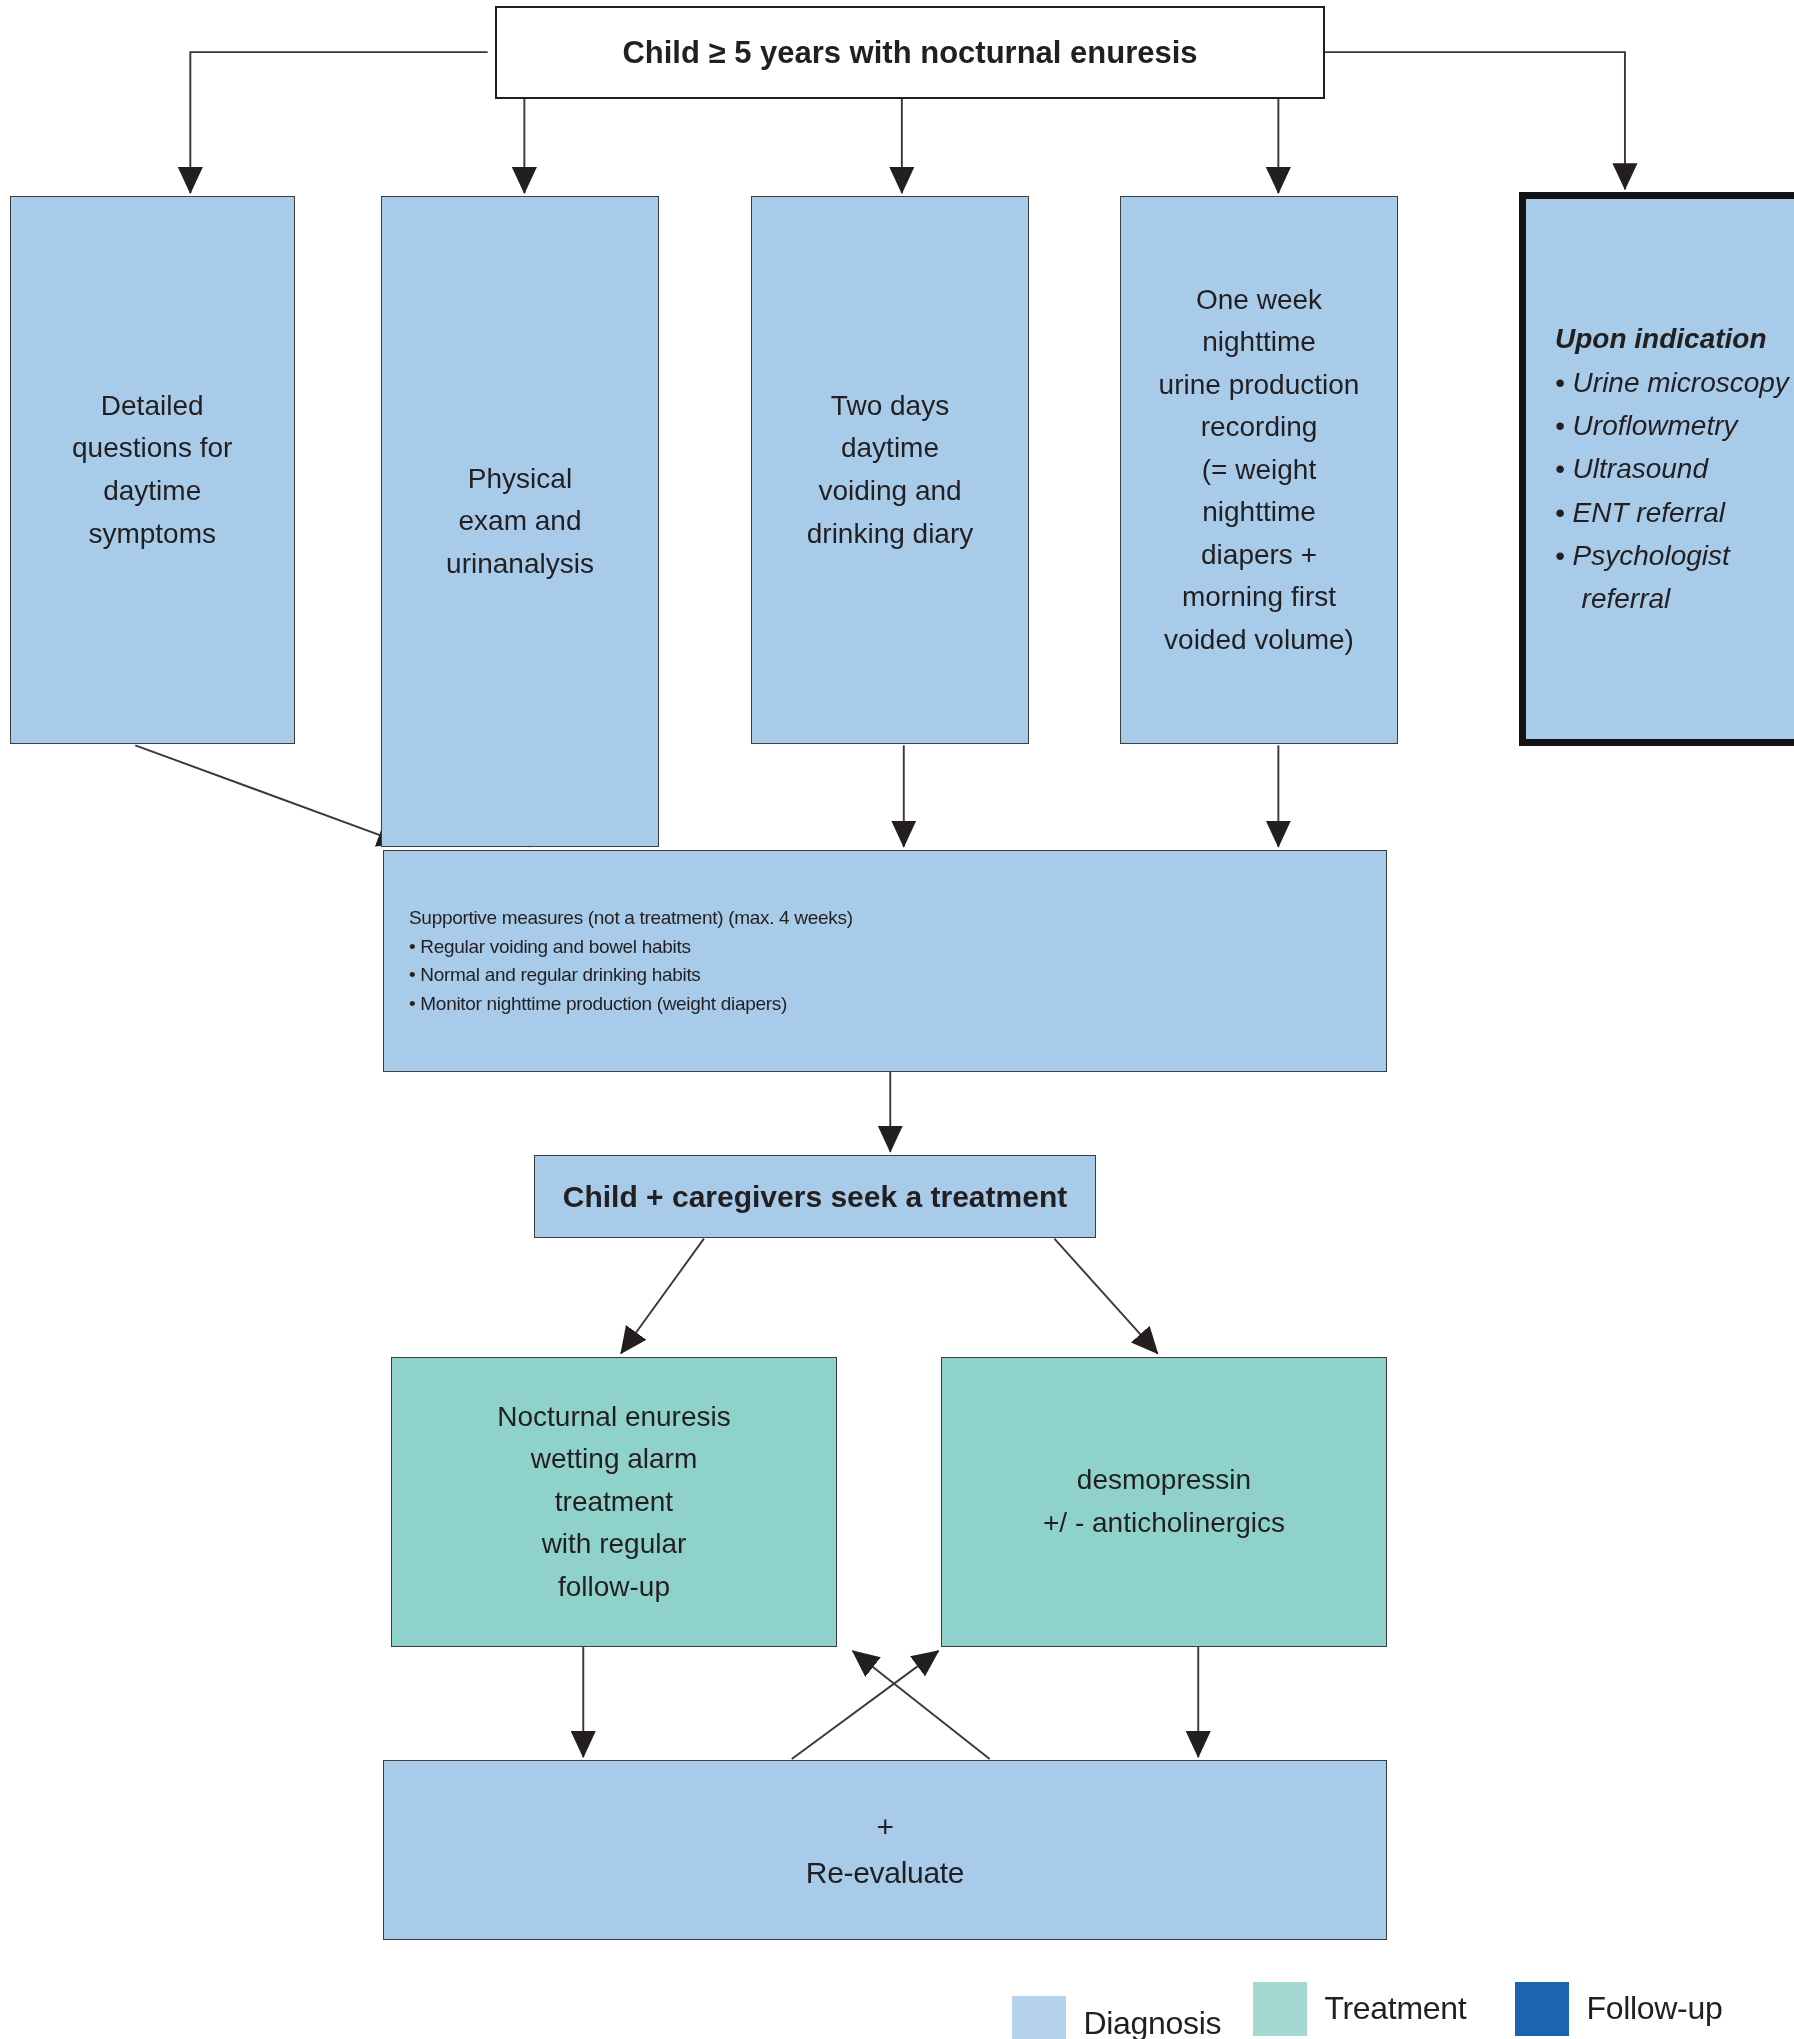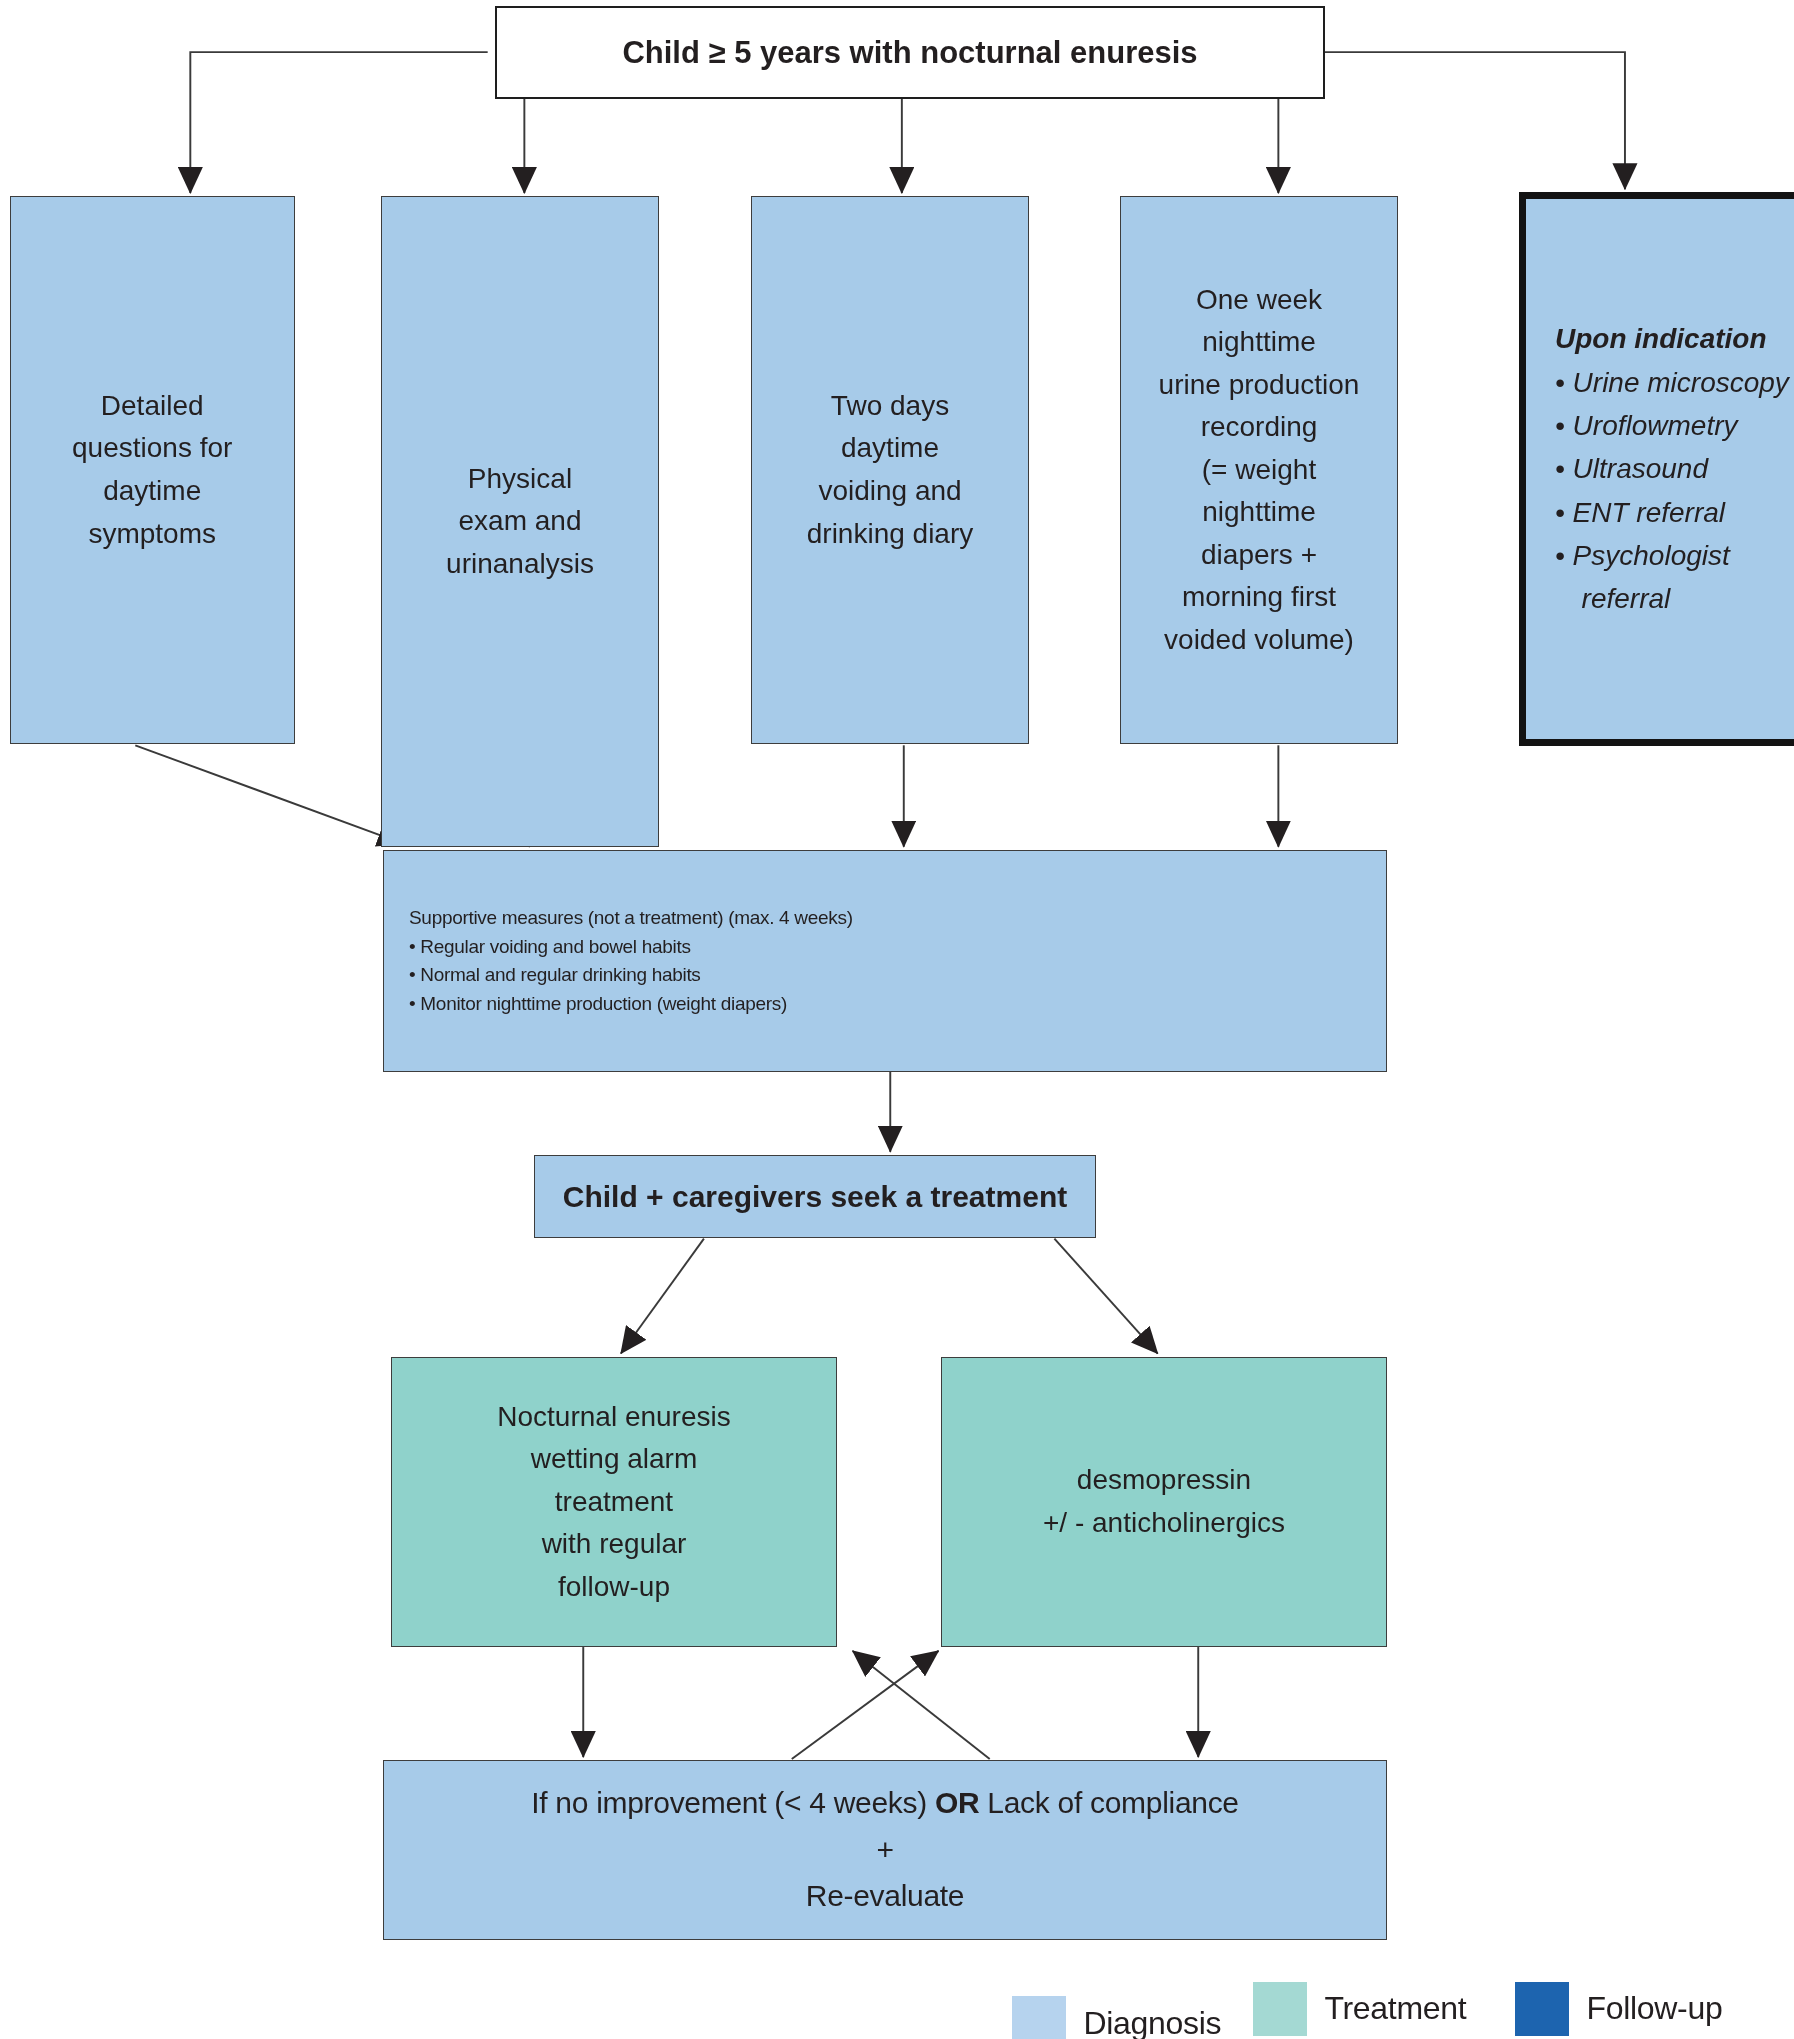--- a/index.html
+++ b/index.html
@@ -146,23 +146,20 @@
 
   <div class="node treatment" style="left:391px;top:1357px;width:446px;height:290px;">
     <span class="multiline">Nocturnal enuresis
 wetting alarm
 treatment
 with regular
 follow-up</span>
   </div>
 
   <div class="node bottom-note" style="left:383px;top:1760px;width:1004px;height:180px;">
-    <div>
-      <span>If no improvement (&lt; 4 weeks) </span><b>OR</b><span> Lack of compliance</span>
-    </div>
     <div>+</div>
     <div>Re-evaluate</div>
   </div>
 
   <div class="legend">
     <div class="legend-item" style="left:1012px;top:20px;">
       <span class="swatch diag"></span>
       <span class="legend-label">Diagnosis</span>
     </div>
     <div class="legend-item" style="left:1253px;top:5.8px;">

